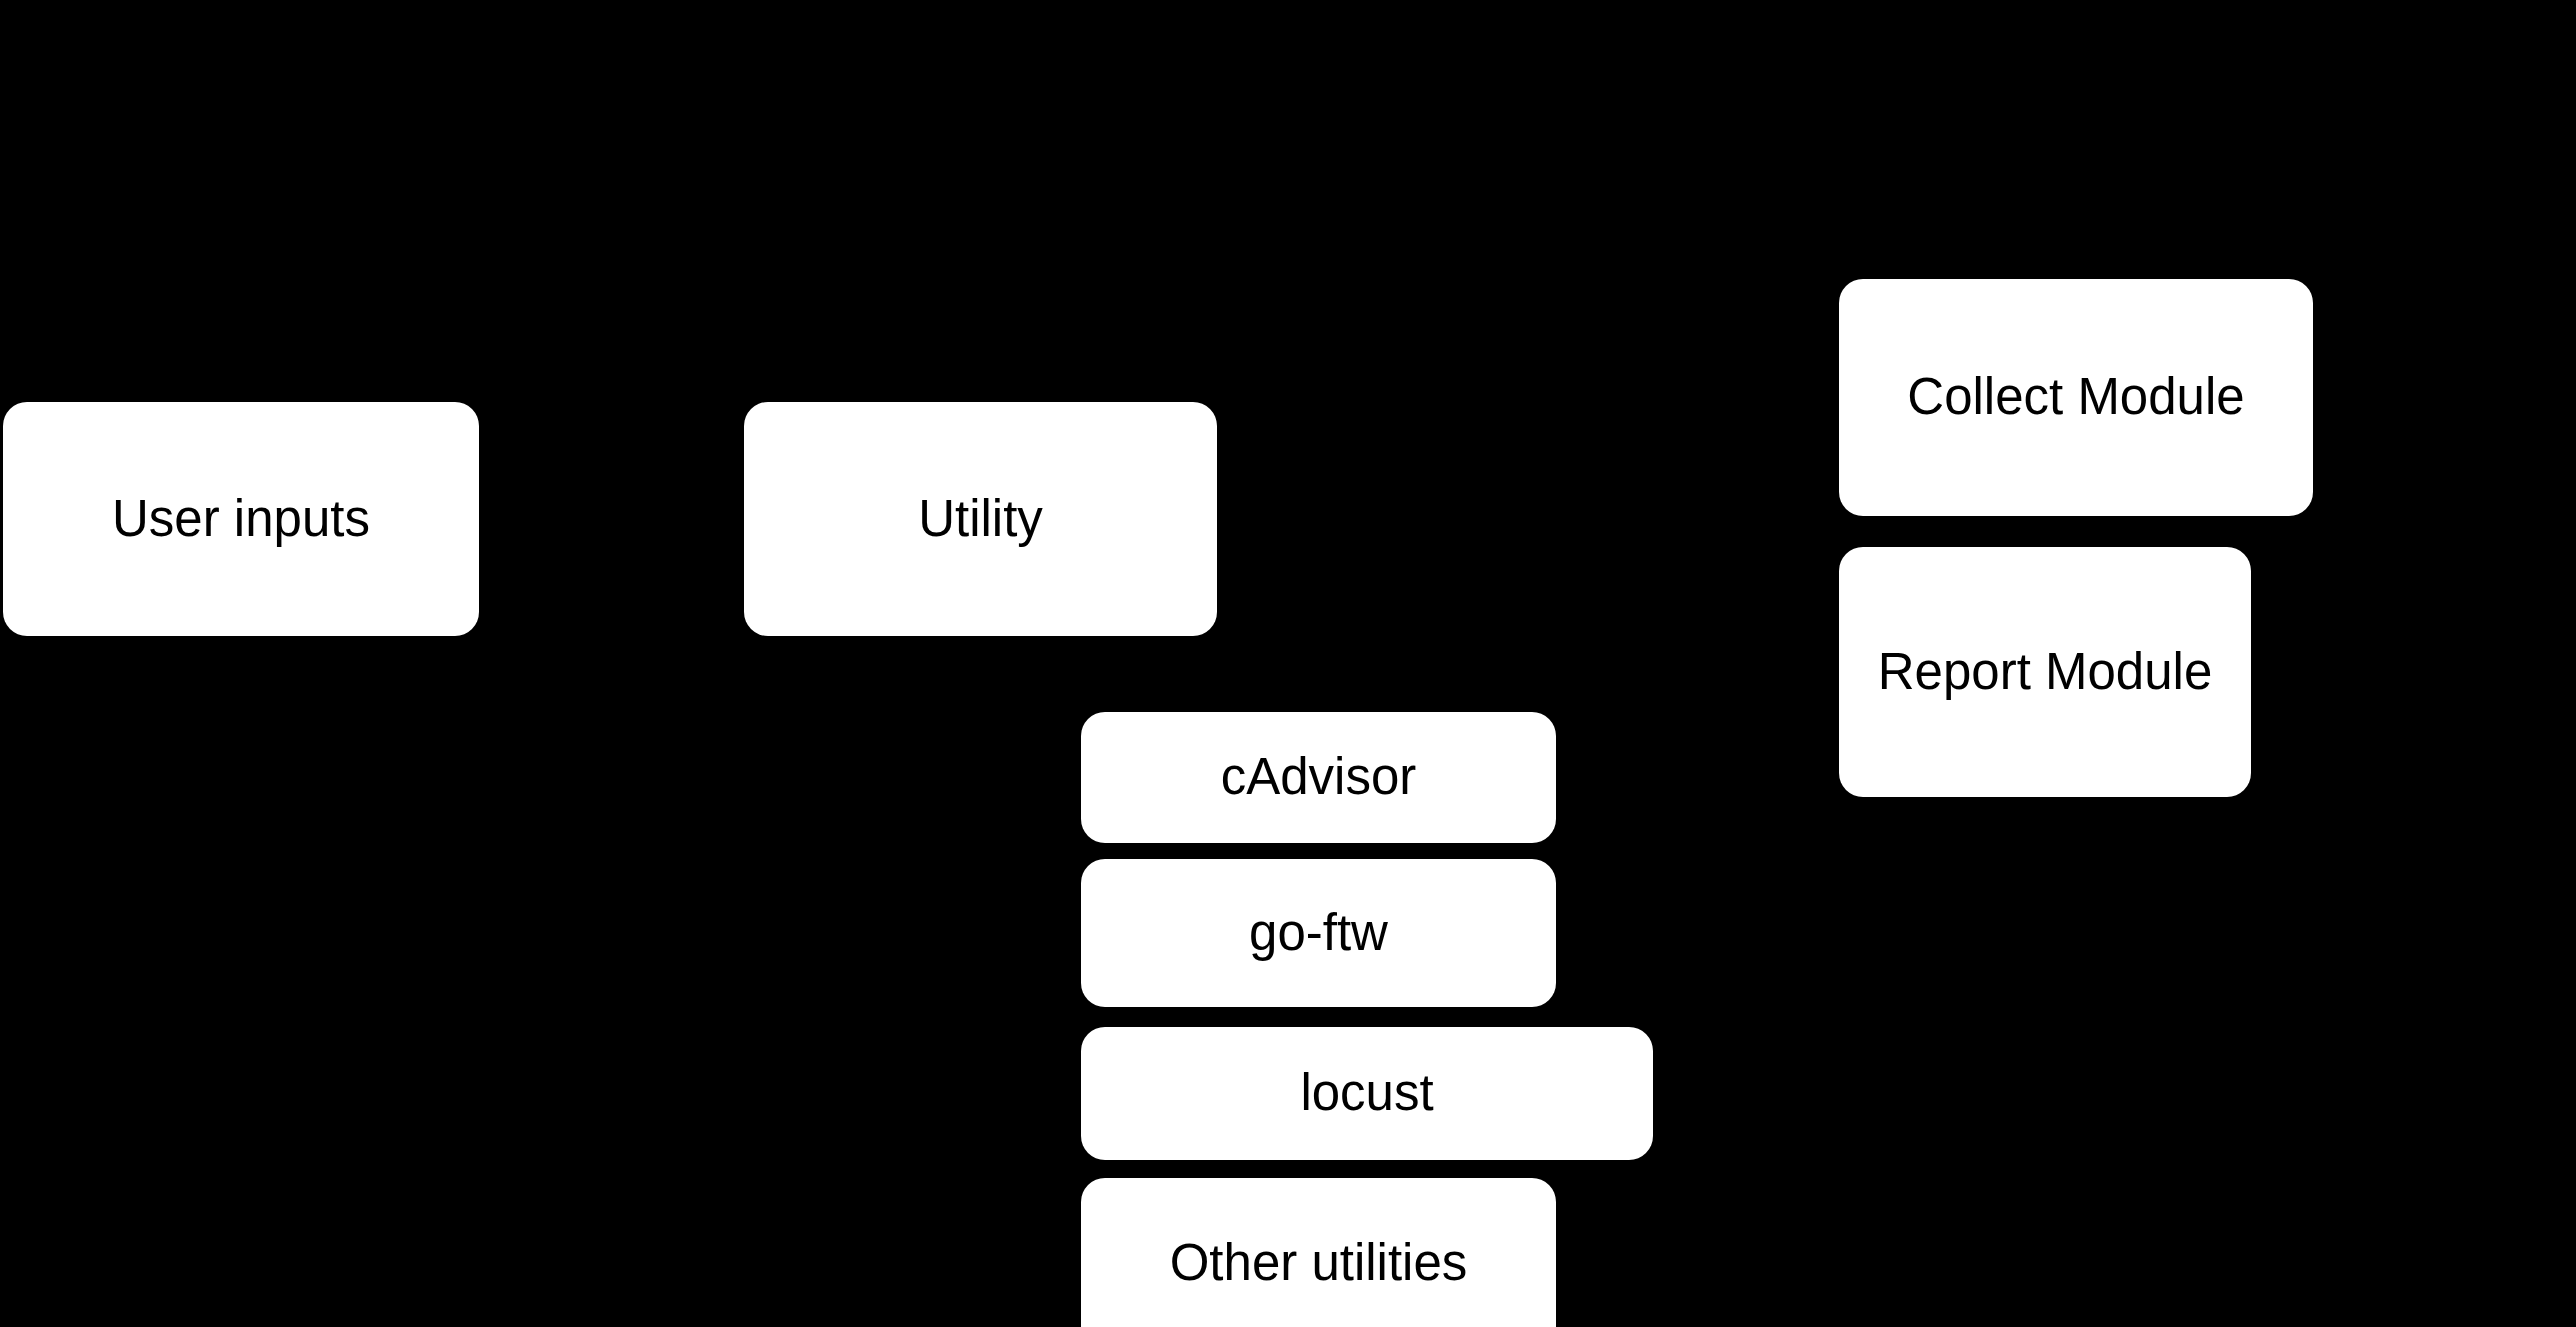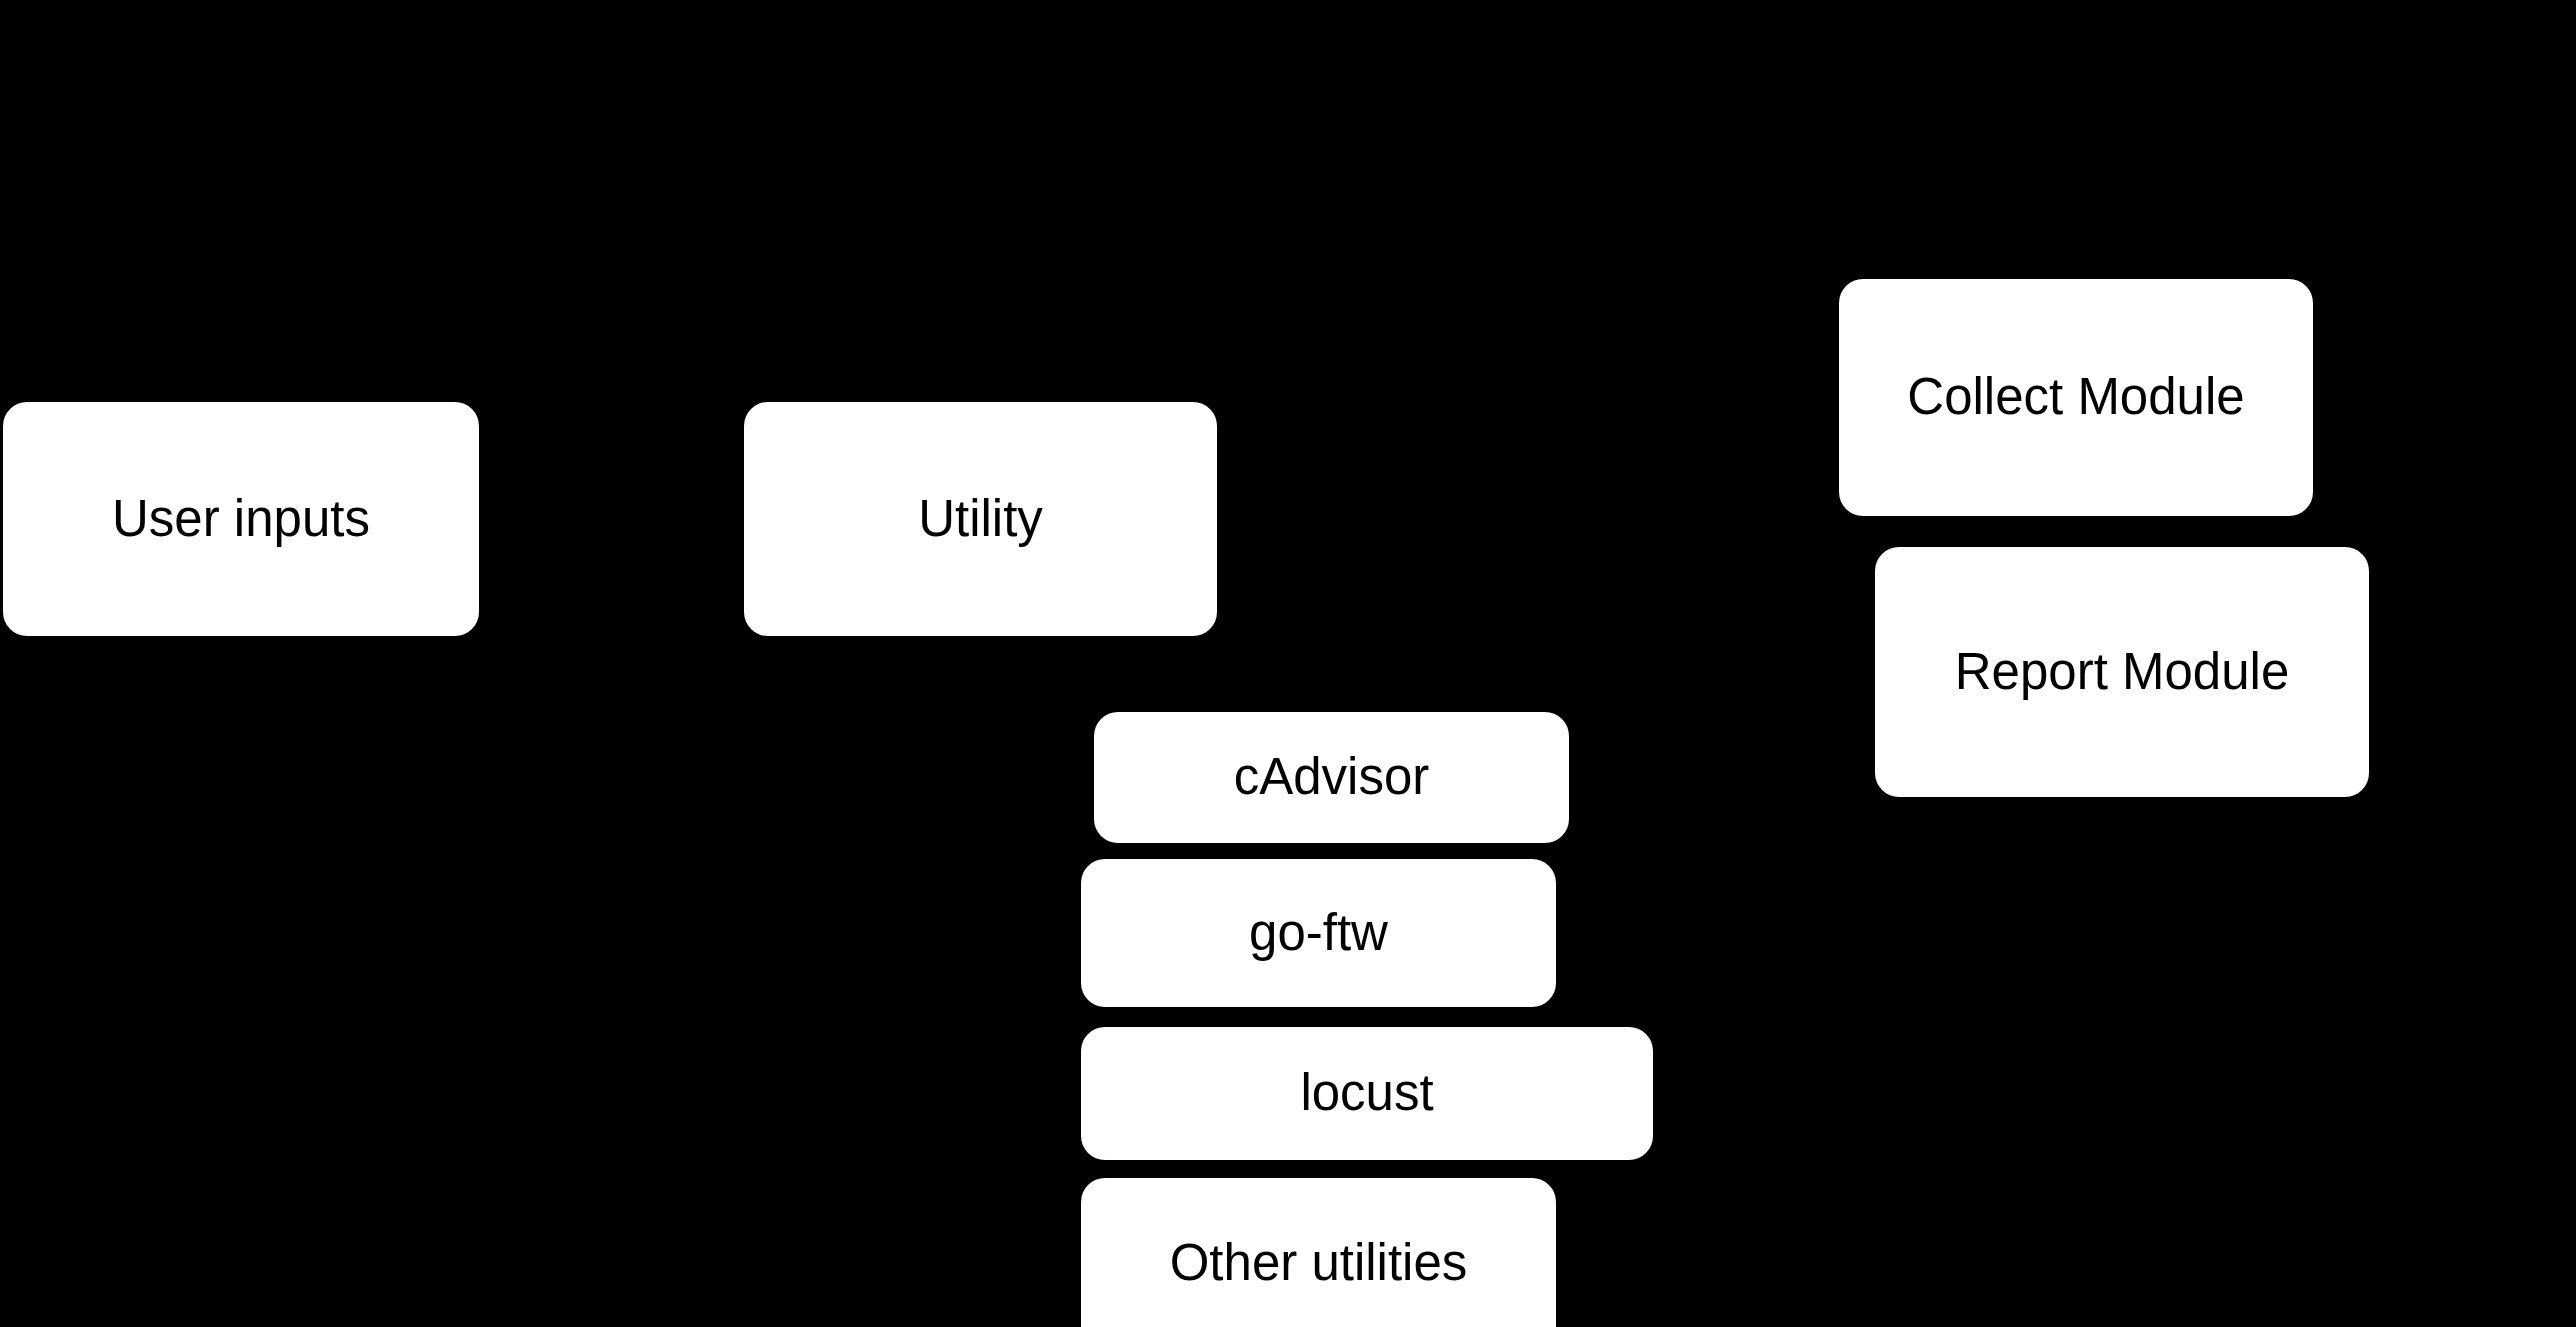--- a/index.html
+++ b/index.html
@@ -48,21 +48,20 @@
     top: 402px;
     width: 473px;
     height: 234px;
   }
   
   #node-cadvisor {
     left: 1081px;
     top: 712px;
     width: 475px;
     height: 131px;
-    margin-left: 13px;
   }
   #node-go-ftw {
     left: 1081px;
     top: 859px;
     width: 475px;
     height: 148px;
   }
   #node-locust {
     left: 1081px;
     top: 1027px;
@@ -80,23 +79,22 @@
   
   #node-collect-module {
     left: 1839px;
     top: 279px;
     width: 474px;
     height: 237px;
   }
   #node-report-module {
     left: 1839px;
     top: 547px;
-    width: 494px;
+    width: 412px;
     height: 250px;
-    margin-left: 36px;
   }
 </style>
 </head>
 <body>
 
 <div id="canvas">
 
   <div class="node" id="node-utility">
     <span class="node-label">Utility</span>
   </div>

